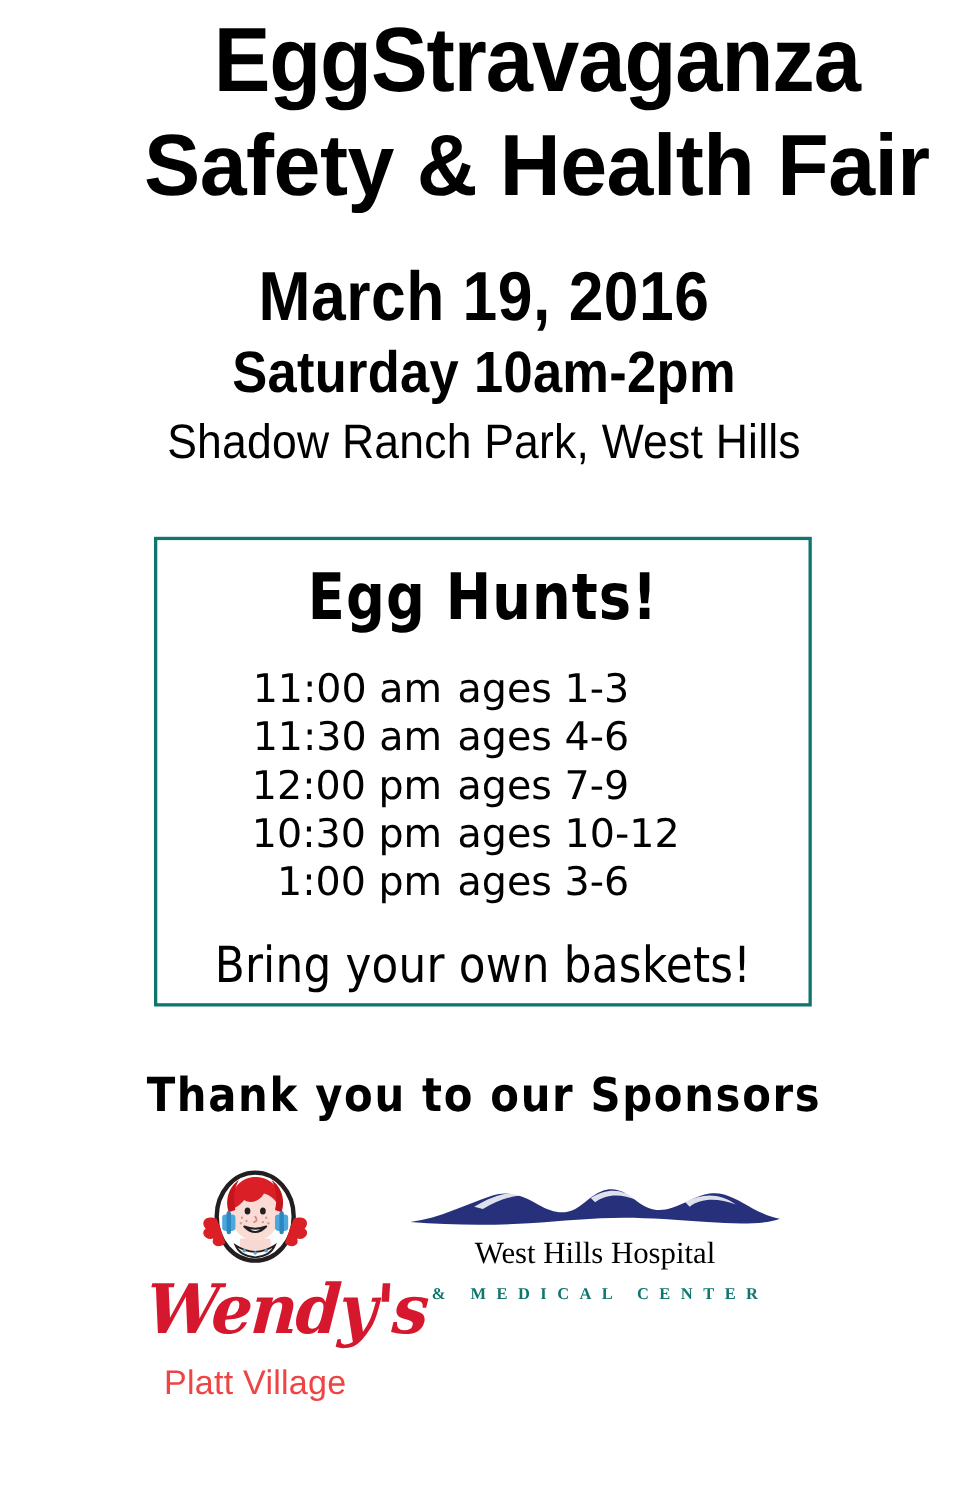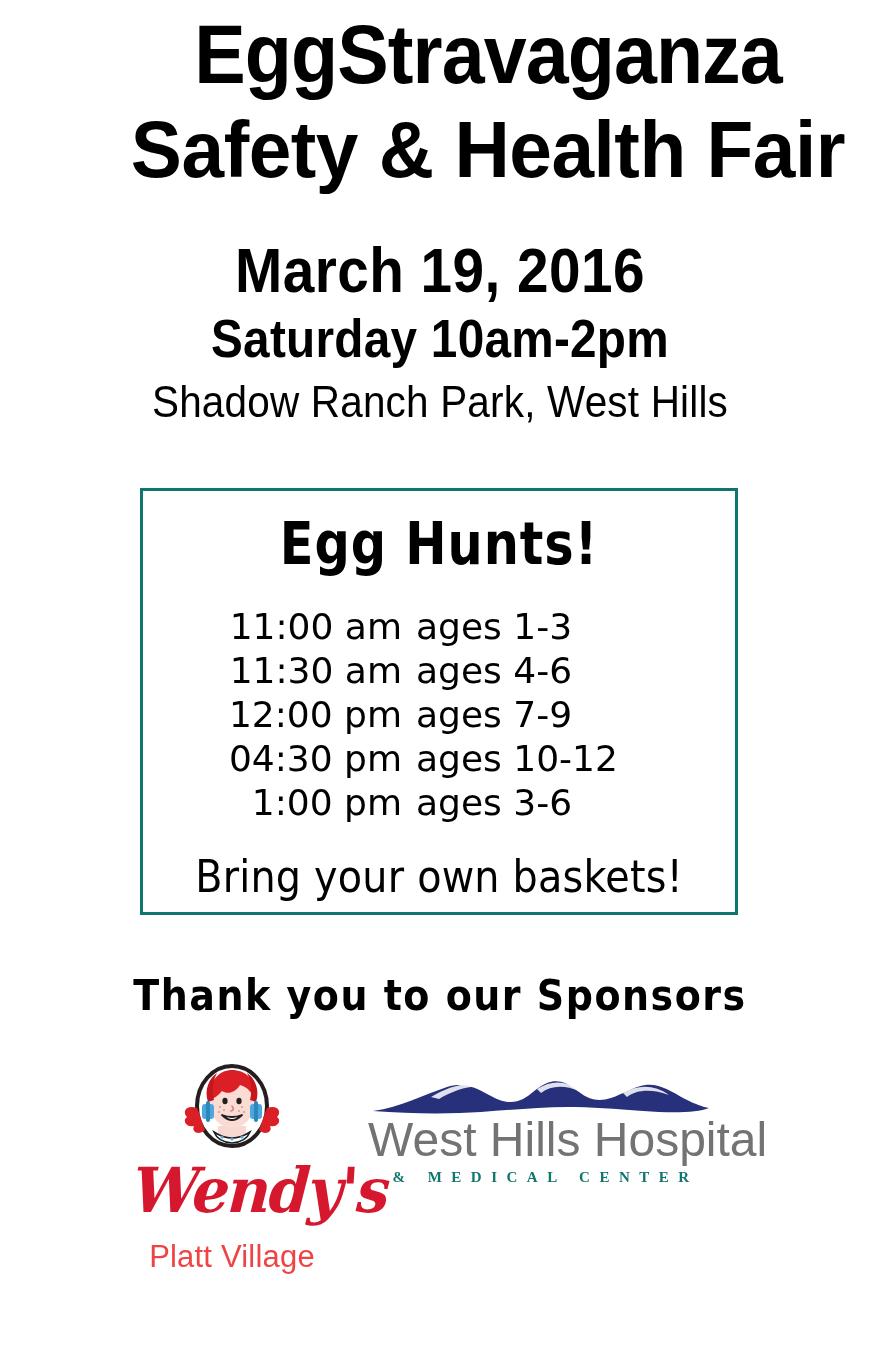--- a/index.html
+++ b/index.html
@@ -220,25 +220,25 @@
     text-align: center;
   }
   .whh-hills {
     display: block;
     width: 340px;
     height: 46px;
     margin: 0 auto;
   }
   .whh-name {
     margin-top: -2px;
-    font-family: Liberation Sans, sans-serif;
-    font-weight: 400;
-    font-size: 48px;
+    font-family: Liberation Serif, serif;
+    font-weight: 400;
+    font-size: 28px;
     line-height: 50px;
-    color: #737373;
+    color: #000000;
     letter-spacing: 0px;
     white-space: nowrap;
   }
   .whh-sub {
     margin-top: 2px;
     font-family: "Liberation Serif", "DejaVu Serif", serif;
     font-weight: 700;
     font-size: 15px;
     line-height: 20px;
     color: #0f766e;
@@ -278,21 +278,21 @@
         <span class="hunt-time">11:30 am</span>
         <span class="hunt-ages">ages 4-6</span>
       </div>
 
       <div class="hunt-row">
         <span class="hunt-time">12:00 pm</span>
         <span class="hunt-ages">ages 7-9</span>
       </div>
 
       <div class="hunt-row">
-        <span class="hunt-time">04:30 pm</span>
+        <span class="hunt-time">10:30 pm</span>
         <span class="hunt-ages">ages 10-12</span>
       </div>
 
       <div class="hunt-row">
         <span class="hunt-time">1:00 pm</span>
         <span class="hunt-ages">ages 3-6</span>
       </div>
 
     </div>
 

